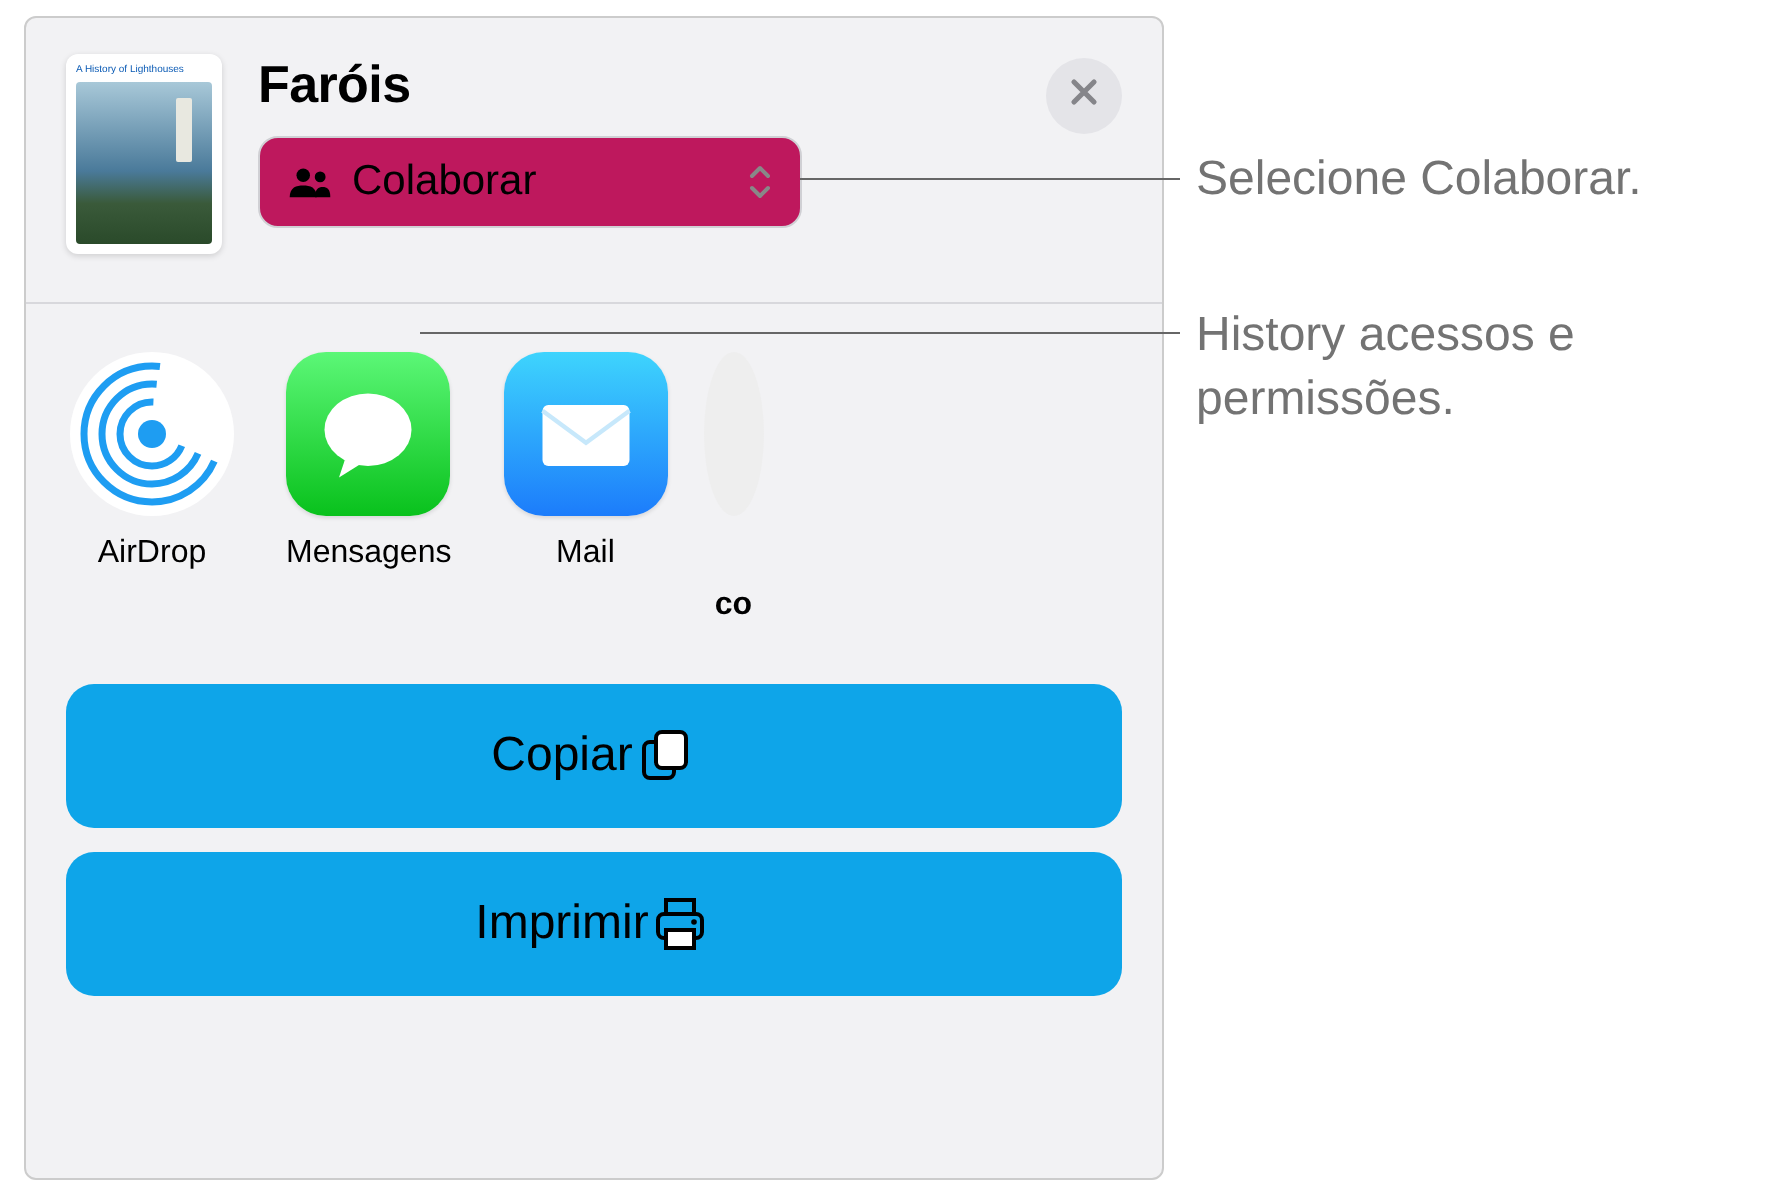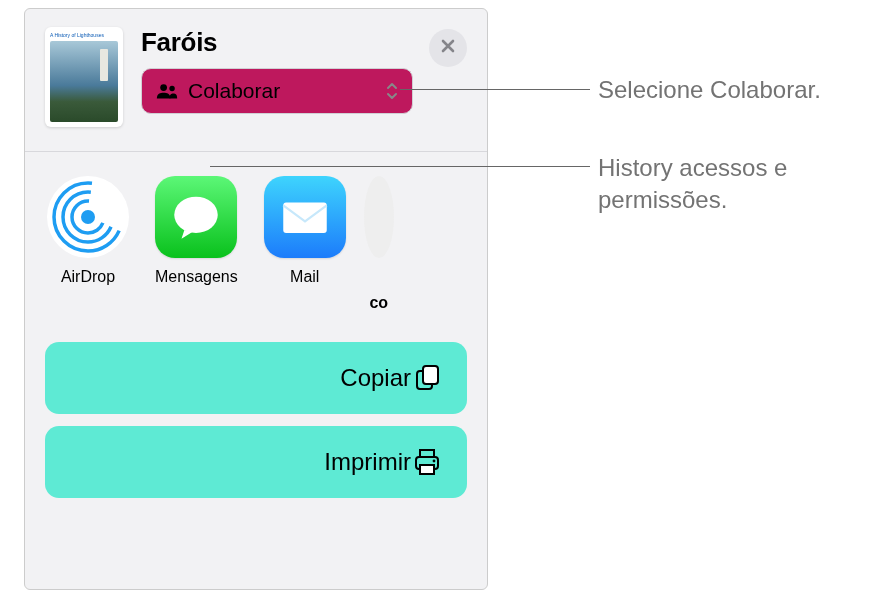--- a/index.html
+++ b/index.html
@@ -9,23 +9,23 @@
       font-family: -apple-system, BlinkMacSystemFont, "Helvetica Neue", Arial, sans-serif;
     }
     body {
       width: 892px;
       height: 598px;
       background: #fff;
       position: relative;
     }
     .share-sheet {
       position: absolute;
-      left: 24px;
+      left: 12px;
       top: 8px;
-      width: 464px;
+      width: 570px;
       height: 582px;
       background: #f2f2f4;
       border: 1px solid #ccc;
       border-radius: 6px;
       overflow: hidden;
     }
     .header {
       padding: 18px 20px 14px 20px;
       display: flex;
       gap: 18px;
@@ -171,25 +171,25 @@
     .notes-icon { background: linear-gradient(180deg, #f9e48c 0%, #f7dd70 28%, #fff 28%, #fff 100%); }
     .extra-icon { background: #eee; border-radius:50%; }
     .actions-list {
       padding: 0 20px;
       margin-top: 14px;
       display: flex;
       flex-direction: column;
       gap: 12px;
     }
     .action-item {
-      background: #5eead4;
+      background: #0ea5e9;
       border-radius: 14px;
       padding: 20px 24px;
       display: flex;
-      justify-content: flex-end;
+      justify-content: center;
       align-items: center;
       cursor: pointer;
     }
     .action-label {
       font-size: 24px;
       color: #000;
     }
     .action-glyph {
       width: 32px;
       height: 32px;

